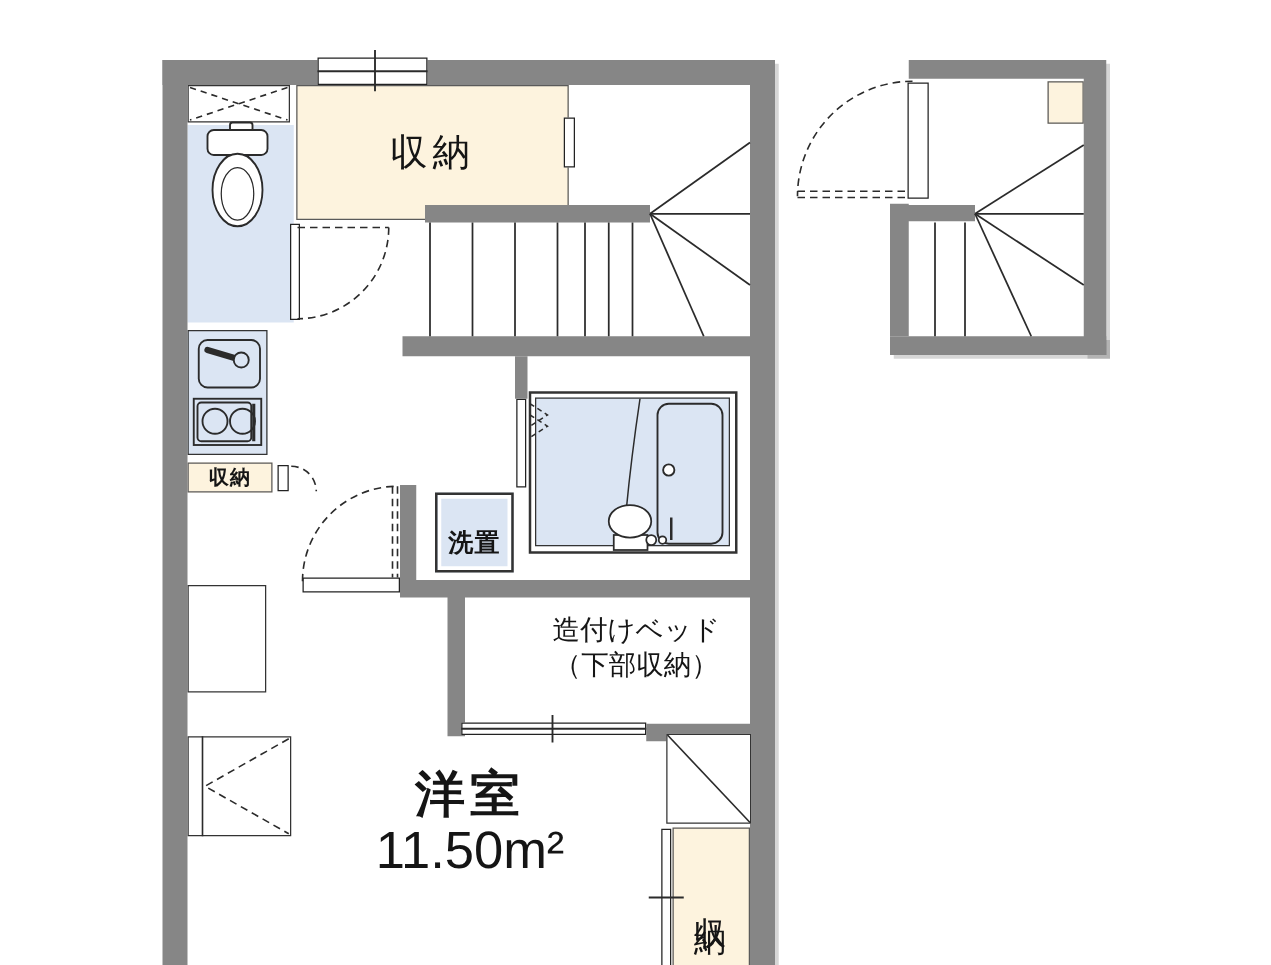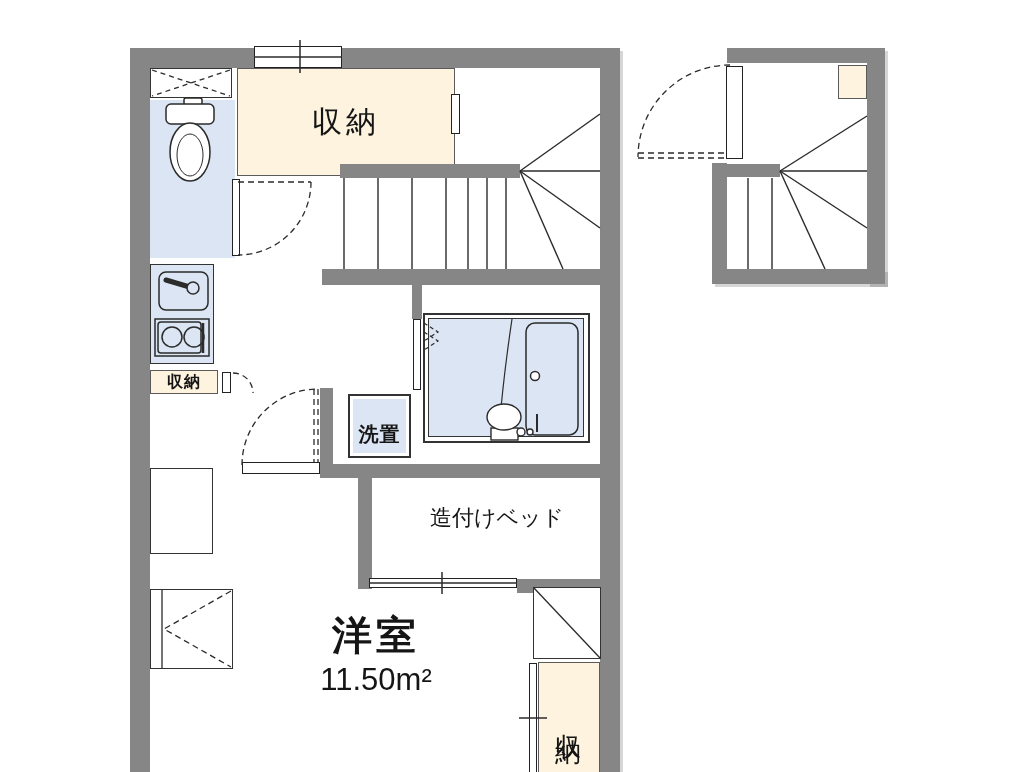--- a/index.html
+++ b/index.html
@@ -16,21 +16,21 @@
   .doorbar{position:absolute;background:#fff;border:1px solid #222;box-sizing:border-box;z-index:2;}
   .winbar{position:absolute;background:#fff;border:1px solid #222;box-sizing:border-box;z-index:2;}
   #lines{position:absolute;left:0;top:0;z-index:3;pointer-events:none;}
   .lbl{position:absolute;z-index:4;display:flex;align-items:center;justify-content:center;
        color:#151515;text-align:center;}
   .lbl-storage-top{font-size:30px;font-weight:500;letter-spacing:4px;}
   .lbl-small{font-size:16px;font-weight:600;letter-spacing:1px;}
   .lbl-washer{font-size:20px;font-weight:600;letter-spacing:1px;}
   .lbl-bed{flex-direction:column;font-size:22px;font-weight:500;line-height:28px;}
   .lbl-room{font-size:40px;font-weight:600;letter-spacing:4px;}
-  .lbl-area{font-size:31px;font-weight:500;text-align:center;}
+  .lbl-area{font-size:42px;font-weight:500;text-align:center;}
   .lbl-vert{writing-mode:vertical-rl;font-size:26px;font-weight:500;letter-spacing:6px;}
 </style>
 </head>
 <body>
 
 <div id="plan">
 
   <div class="room blue" style="left:150px;top:64px;width:85px;height:158px;"></div>
   <div class="room cream" style="left:237px;top:32px;width:218px;height:108px;"></div>
   <div class="room blue" style="left:150px;top:228px;width:64px;height:100px;border:1px solid #333;"></div>
@@ -171,22 +171,23 @@
 
     <path d="M534,552 L600,622" stroke="#2b2b2b" stroke-width="1.3" fill="none"></path>
   </svg>
 
   <div class="lbl lbl-storage-top" style="left:237px;top:32px;width:218px;height:108px;">収納</div>
 
   <div class="lbl lbl-small" style="left:150px;top:334px;width:68px;height:24px;">収納</div>
 
   <div class="lbl lbl-washer" style="left:348px;top:358px;width:63px;height:80px;">洗置</div>
 
-  <div class="lbl lbl-bed" style="left:373px;top:450px;width:248px;height:64px;">
+  <div class="lbl lbl-bed" style="left:373px;top:450px;width:248px;height:64px;padding-left:12px;">
     <span>造付けベッド</span>
+    <span>（下部収納）</span>
   </div>
 
   <div class="lbl lbl-room" style="left:276px;top:576px;width:200px;height:46px;">洋室</div>
 
   <div class="lbl lbl-area" style="left:276px;top:628px;width:200px;height:32px;">11.50m²</div>
 
 
   <div class="lbl lbl-vert" style="left:538px;top:626px;width:62px;height:114px;">収納</div>
 
 </div>

